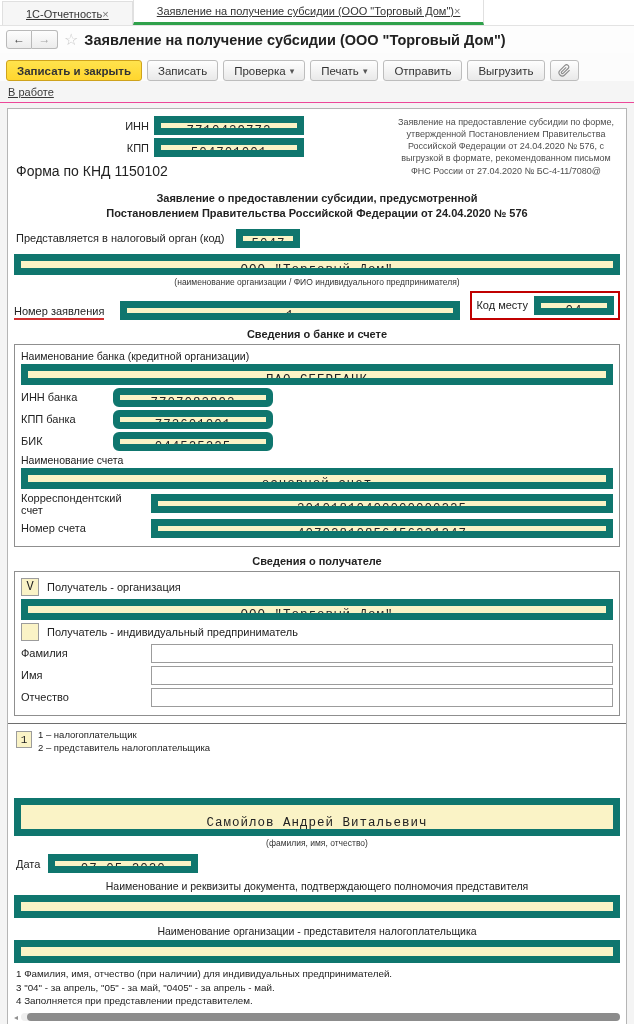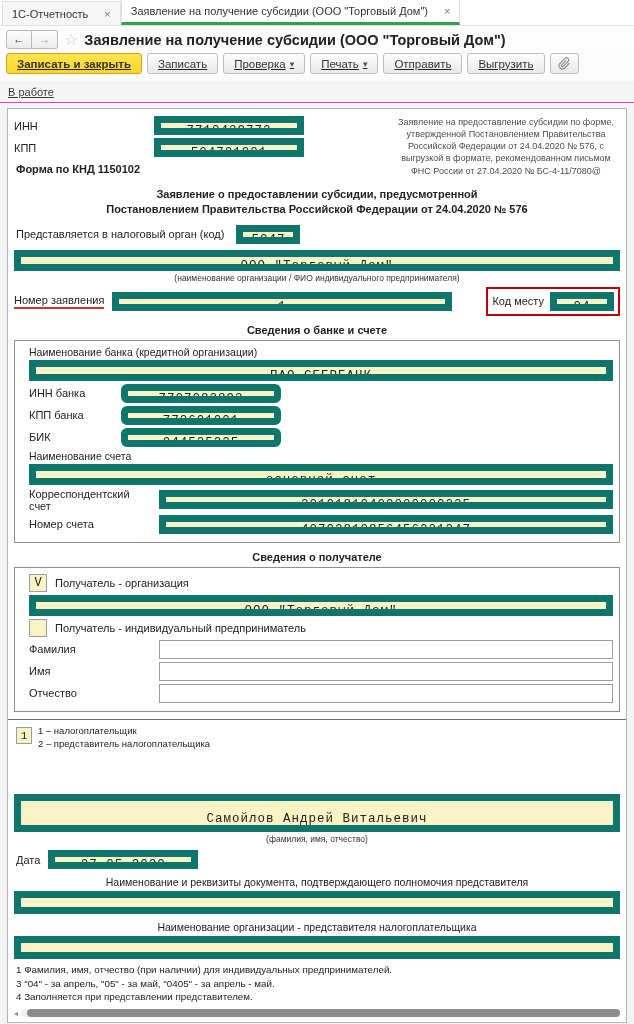--- a/index.html
+++ b/index.html
@@ -1,80 +1,80 @@
 <!DOCTYPE html>
 <html style="--accent-yellow: #FFD62E; --field-yellow: #FAF3C6; --highlight-red: #C00000; --tab-green: #2FA14B;"><head>
 <meta charset="utf-8">
 <style>
   * { margin:0; padding:0; box-sizing:border-box; }
   html,body { width:634px; font-family:"Liberation Sans", sans-serif; background:#f4f4f4; color:#222; }
 
   
   .tabbar { display:flex; align-items:flex-end; height:26px; background:#fff; border-bottom:1px solid #e3e3e3; padding-left:2px; }
-  .tab { display:flex; align-items:center; gap:16px; height:24px; padding:0 9px; font-size:11px; color:#333;
-         background:#f6f6f6; border:1px solid #e0e0e0; border-bottom:none; cursor:default; white-space:nowrap; }
+  .tab { display:flex; align-items:center; gap:0; height:24px; padding:0 23px; font-size:11px; color:#333;
+         background:#f6f6f6; border:1px solid #e0e0e0; border-bottom:none; cursor:default; white-space:nowrap;text-decoration:underline; }
   .tab.active { background:#fff; border-bottom:3px solid var(--tab-green); height:26px; }
   .tab-close { color:#777; font-size:11px; }
 
   .headerbar { display:flex; align-items:center; height:27px; background:#fdfdfd; padding:0 6px; gap:6px; }
   .nav-group { display:flex; }
   .nav-btn { width:26px; height:19px; border:1px solid #b9b9b9; background:linear-gradient(#fdfdfd,#ececec);
              font-size:12px; line-height:16px; text-align:center; color:#444; }
   .nav-btn.first { border-radius:3px 0 0 3px; }
   .nav-btn.last { border-radius:0 3px 3px 0; border-left:none; color:#a5a5a5; }
   .star { color:#c9c9c9; font-size:16px; }
   .page-title { font-size:14.5px; font-weight:bold; color:#222; white-space:nowrap; }
 
-  .toolbar { display:flex; align-items:flex-start; gap:5px; height:28px; background:#fcfcfc; padding:0 6px;text-decoration:underline; }
+  .toolbar { display:flex; align-items:flex-end; gap:5px; height:28px; background:#fcfcfc; padding:0 6px; }
   .btn { height:21px; padding:0 10px; font-size:11.5px; color:#333; border:1px solid #bdbdbd; border-radius:3px;
          background:linear-gradient(#fefefe,#e9e9e9); display:flex; align-items:center; gap:4px; white-space:nowrap; }
   .btn.primary { background:linear-gradient(#ffe34d, var(--accent-yellow)); border-color:#cfa31c; font-weight:bold; }
   .btn .dd { font-size:9px; color:#555; }
   .btn.iconbtn { padding:0 7px; }
 
   .statusbar { height:22px; background:#f5f5f5; border-bottom:1px solid #ec4899; display:flex; align-items:center; padding:0 8px; }
   .status-link { font-size:11px; color:#3a3a3a; text-decoration:underline; cursor:pointer; }
 
   
   .content { padding:5px 7px 4px 7px; }
   .form-box { background:#fff; border:1px solid #b5b5b5; padding:4px 6px 2px 6px; }
 
   .top-area { display:flex; }
   .top-left { flex:1; }
   .kv-row { display:flex; align-items:center; margin:3px 0; }
-  .kv-label { width:140px; text-align:left; padding-right:5px; font-size:11px; }
+  .kv-label { width:140px; text-align:right; padding-right:5px; font-size:11px; }
   .kv-label.left { width:92px; text-align:left; }
   .kv-label.w130 { width:130px; text-align:left; }
 
   .field { background:var(--field-yellow); border:7px solid #0f766e; height:19px; line-height:17px;
            font-family:"Liberation Mono","DejaVu Sans Mono",monospace; font-size:12.5px; letter-spacing:1px;
            text-align:center; overflow:hidden; }
   .wfield { background:#fff; border:1px solid #9c9c9c; height:19px; }
-  .w150 { width:150px; } .w160 { width:160px;border-radius:6px; } .w64 { width:64px; } .w80 { width:64px; } .w150d { width:150px; }
+  .w150 { width:150px; } .w160 { width:160px;border-radius:6px; } .w64 { width:64px; } .w80 { width:80px; } .w150d { width:150px; }
   .grow { flex:1; }
   .full { width:100%; margin:2px 0; height:21px; line-height:19px; }
   .tall { height:38px; line-height:36px;margin-top:44px; }
   .h24 { height:23px; }
 
   .top-note { width:228px; font-size:9px; line-height:1.35; text-align:center; color:#4d4d4d; padding:3px 2px 0 2px; }
-  .knd { font-weight:bold; font-size:11px; margin:6px 0 2px 2px; }
+  .knd { font-weight:normal; font-size:14px; margin:6px 0 2px 2px; }
 
   .doc-title { text-align:center; font-weight:bold; font-size:11px; line-height:1.35; margin:10px 0 8px 0; }
   .tax-row { display:flex; align-items:center; margin:4px 0 6px 2px; font-size:11px; }
   .tax-row .field { margin-left:12px; }
   .caption { font-size:8.5px; color:#333; text-align:center; margin:1px 0 4px 0; }
 
-  .appnum-row { display:flex; align-items:center; margin:4px 0 2px 0; }
+  .appnum-row { display:flex; align-items:flex-end; margin:4px 0 2px 0;gap:8px; }
   .red-underline { font-size:11px; border-bottom:2px solid #d03030; padding-bottom:1px; margin-right:8px; white-space:nowrap; }
   .appnum-row .grow { max-width:340px; }
   .red-group { display:flex; align-items:center; gap:6px; margin-left:auto; border:2px solid var(--highlight-red);
                padding:3px 4px; font-size:11px; }
 
   .section-title { text-align:center; font-weight:bold; font-size:11px; margin:8px 0 4px 0; }
-  .sub-box { border:1px solid #8f8f8f; padding:3px 6px 5px 14px; }
+  .sub-box { border:1px solid #8f8f8f; padding:3px 6px 5px 6px; }
   .small-label { font-size:10.5px; margin:2px 0 1px 0; }
 
   .cb-row { display:flex; align-items:center; gap:8px; margin:3px 0; font-size:11px; }
   .cb { width:18px; height:18px; background:var(--field-yellow); border:1px solid #9c9c9c; text-align:center;
         line-height:17px; font-family:"Liberation Mono","DejaVu Sans Mono",monospace; font-size:12px; }
 
   .hr { border-top:1px solid #6e6e6e; margin:7px -6px 5px -6px; }
 
   .signer-row { display:flex; align-items:flex-start; gap:6px; margin:2px 0 4px 2px; }
   .code-box { width:16px; height:17px; background:var(--field-yellow); border:1px solid #9c9c9c; text-align:center;

